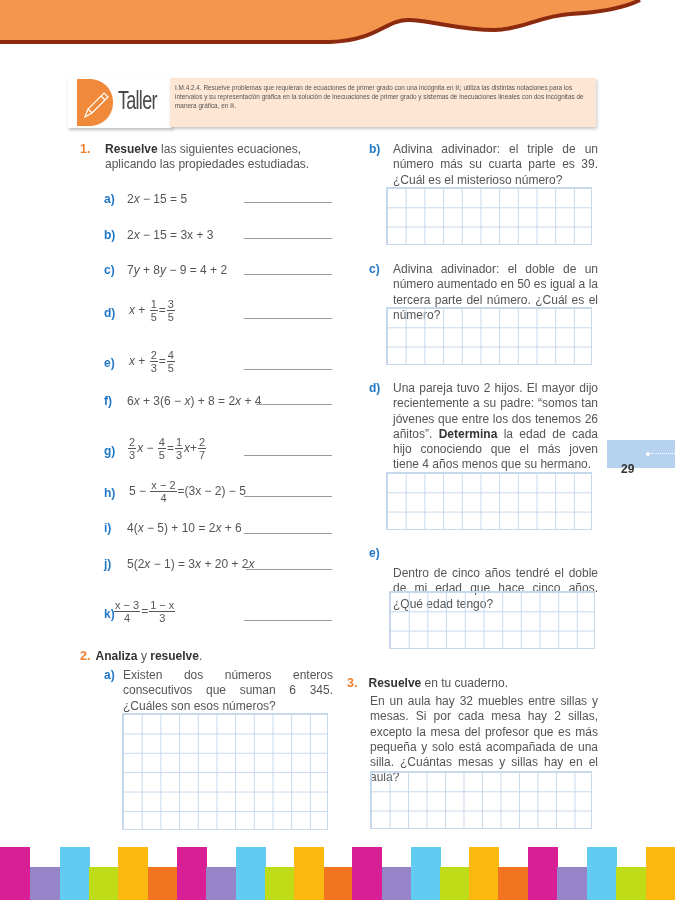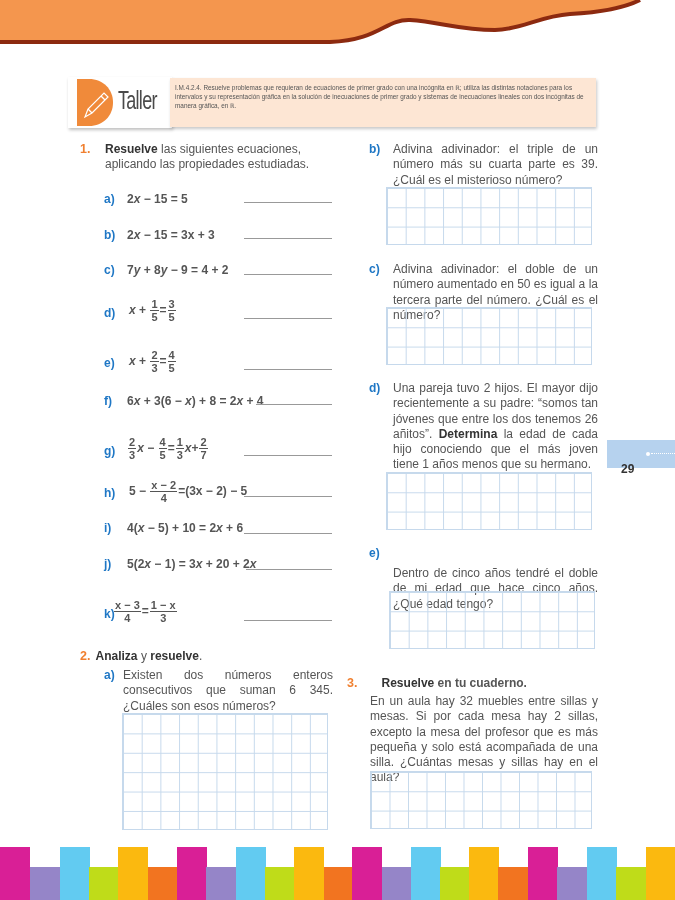--- a/index.html
+++ b/index.html
@@ -14,21 +14,21 @@
                  font-size:25px; color:#4a4a4a; letter-spacing:-1px; transform:scaleX(0.72); transform-origin:left top; }
   .taller-box { left:170px; top:78px; width:426px; height:49px; background:#fde6d4;
                 box-shadow: 1px 2px 3px rgba(0,0,0,0.22); }
   .taller-text { left:175px; top:83px; width:418px; font-size:6.4px; line-height:9.2px; color:#555;
                  font-family:"Liberation Sans", sans-serif; }
   .num { color:#f08030; font-weight:bold; font-family:"Liberation Sans", sans-serif; font-size:12.5px; }
   .lbl { color:#1f77c5; font-weight:bold; font-family:"Liberation Sans", sans-serif; font-size:12px; }
   .txt { font-family:"Liberation Sans", sans-serif; font-size:12px; color:#555; line-height:15.3px; }
   .txt b { color:#333;text-align:right; }
   .just { text-align:justify; }
-  .eq { font-family:"Liberation Sans", sans-serif; font-size:12px; color:#555;font-weight:bold; }
+  .eq { font-family:"Liberation Sans", sans-serif; font-size:12px; color:#555; }
   .eq i { font-style:italic; }
   .ans { position:absolute; height:0; border-top:1px solid #999; width:88px; left:244px; }
   .frac { display:inline-block; vertical-align:middle; text-align:center; font-size:11px; line-height:12px; margin:0 1px; }
   .frac .n { display:block; border-bottom:1px solid #555; padding:0 1px; }
   .frac .d { display:block; padding:0 1px; }
   .grid { position:absolute; border:1px solid #c6d9ec;
           background-image: linear-gradient(to right, #c6d9ec 1px, transparent 1px),
                             linear-gradient(to bottom, #c6d9ec 1px, transparent 1px);
           box-sizing:border-box; }
   .pagetab { left:607px; top:440px; width:68px; height:28px; background:#b6d2ee; }
@@ -138,30 +138,30 @@
 
 <span class="abs lbl" style="left:369px;top:142px;">b)</span>
 <div class="abs txt just" style="left:393px;top:142px;width:205px;">Adivina adivinador: el triple de un número más su cuarta parte es 39. ¿Cuál es el misterioso número?</div>
 <div class="grid" style="left:386px;top:187px;width:206px;height:58px;background-size:18.7px 19.3px;"></div>
 
 <span class="abs lbl" style="left:369px;top:262px;">c)</span>
 <div class="abs txt just" style="left:393px;top:262px;width:205px;">Adivina adivinador: el doble de un número aumentado en 50 es igual a la tercera parte del número. ¿Cuál es el número?</div>
 <div class="grid" style="left:386px;top:307px;width:206px;height:58px;background-size:18.7px 19.3px;"></div>
 
 <span class="abs lbl" style="left:369px;top:381px;">d)</span>
-<div class="abs txt just" style="left:393px;top:381px;width:205px;"><span>Una pareja tuvo 2 hijos. El mayor dijo recientemente a su padre: “somos tan jóvenes que entre los dos tenemos 26 añitos”. </span><b>Determina</b><span> la edad de cada hijo conociendo que el más joven tiene 1 años menos que su hermano.</span></div>
+<div class="abs txt just" style="left:393px;top:381px;width:205px;"><span>Una pareja tuvo 2 hijos. El mayor dijo recientemente a su padre: “somos tan jóvenes que entre los dos tenemos 26 añitos”. </span><b>Determina</b><span> la edad de cada hijo conociendo que el más joven tiene 4 años menos que su hermano.</span></div>
 <div class="grid" style="left:386px;top:472px;width:206px;height:58px;background-size:18.7px 19.3px;"></div>
 
 <span class="abs lbl" style="left:369px;top:546px;">e)</span>
 <div class="abs txt just" style="left:393px;top:546px;width:205px;margin-top:20px;">Dentro de cinco años tendré el doble de mi edad que hace cinco años. ¿Qué edad tengo?</div>
 <div class="grid" style="left:389px;top:591px;width:206px;height:58px;background-size:18.7px 19.3px;"></div>
 
 <div class="abs" style="left:347px;top:672px;width:250px;">
   <span class="num">3.</span>
-  <span class="txt" style="margin-left:19px;font-weight:bold;"><b>Resuelve</b><span> en tu cuaderno.</span></span>
+  <span class="txt" style="margin-left:6px;"><b>Resuelve</b><span> en tu cuaderno.</span></span>
 </div>
 <div class="abs txt just" style="left:370px;top:694px;width:228px;">En un aula hay 32 muebles entre sillas y mesas. Si por cada mesa hay 2 sillas, excepto la mesa del profesor que es más pequeña y solo está acompañada de una silla. ¿Cuántas mesas y sillas hay en el aula?</div>
 <div class="grid" style="left:370px;top:771px;width:222px;height:58px;background-size:18.5px 19.3px;"></div>
 
 <div class="abs pagetab"></div>
 <span class="abs pagenum">29</span>
 <div class="abs pagedot"></div>
 <div class="abs pageline"></div>
 
 <div class="abs bars">

